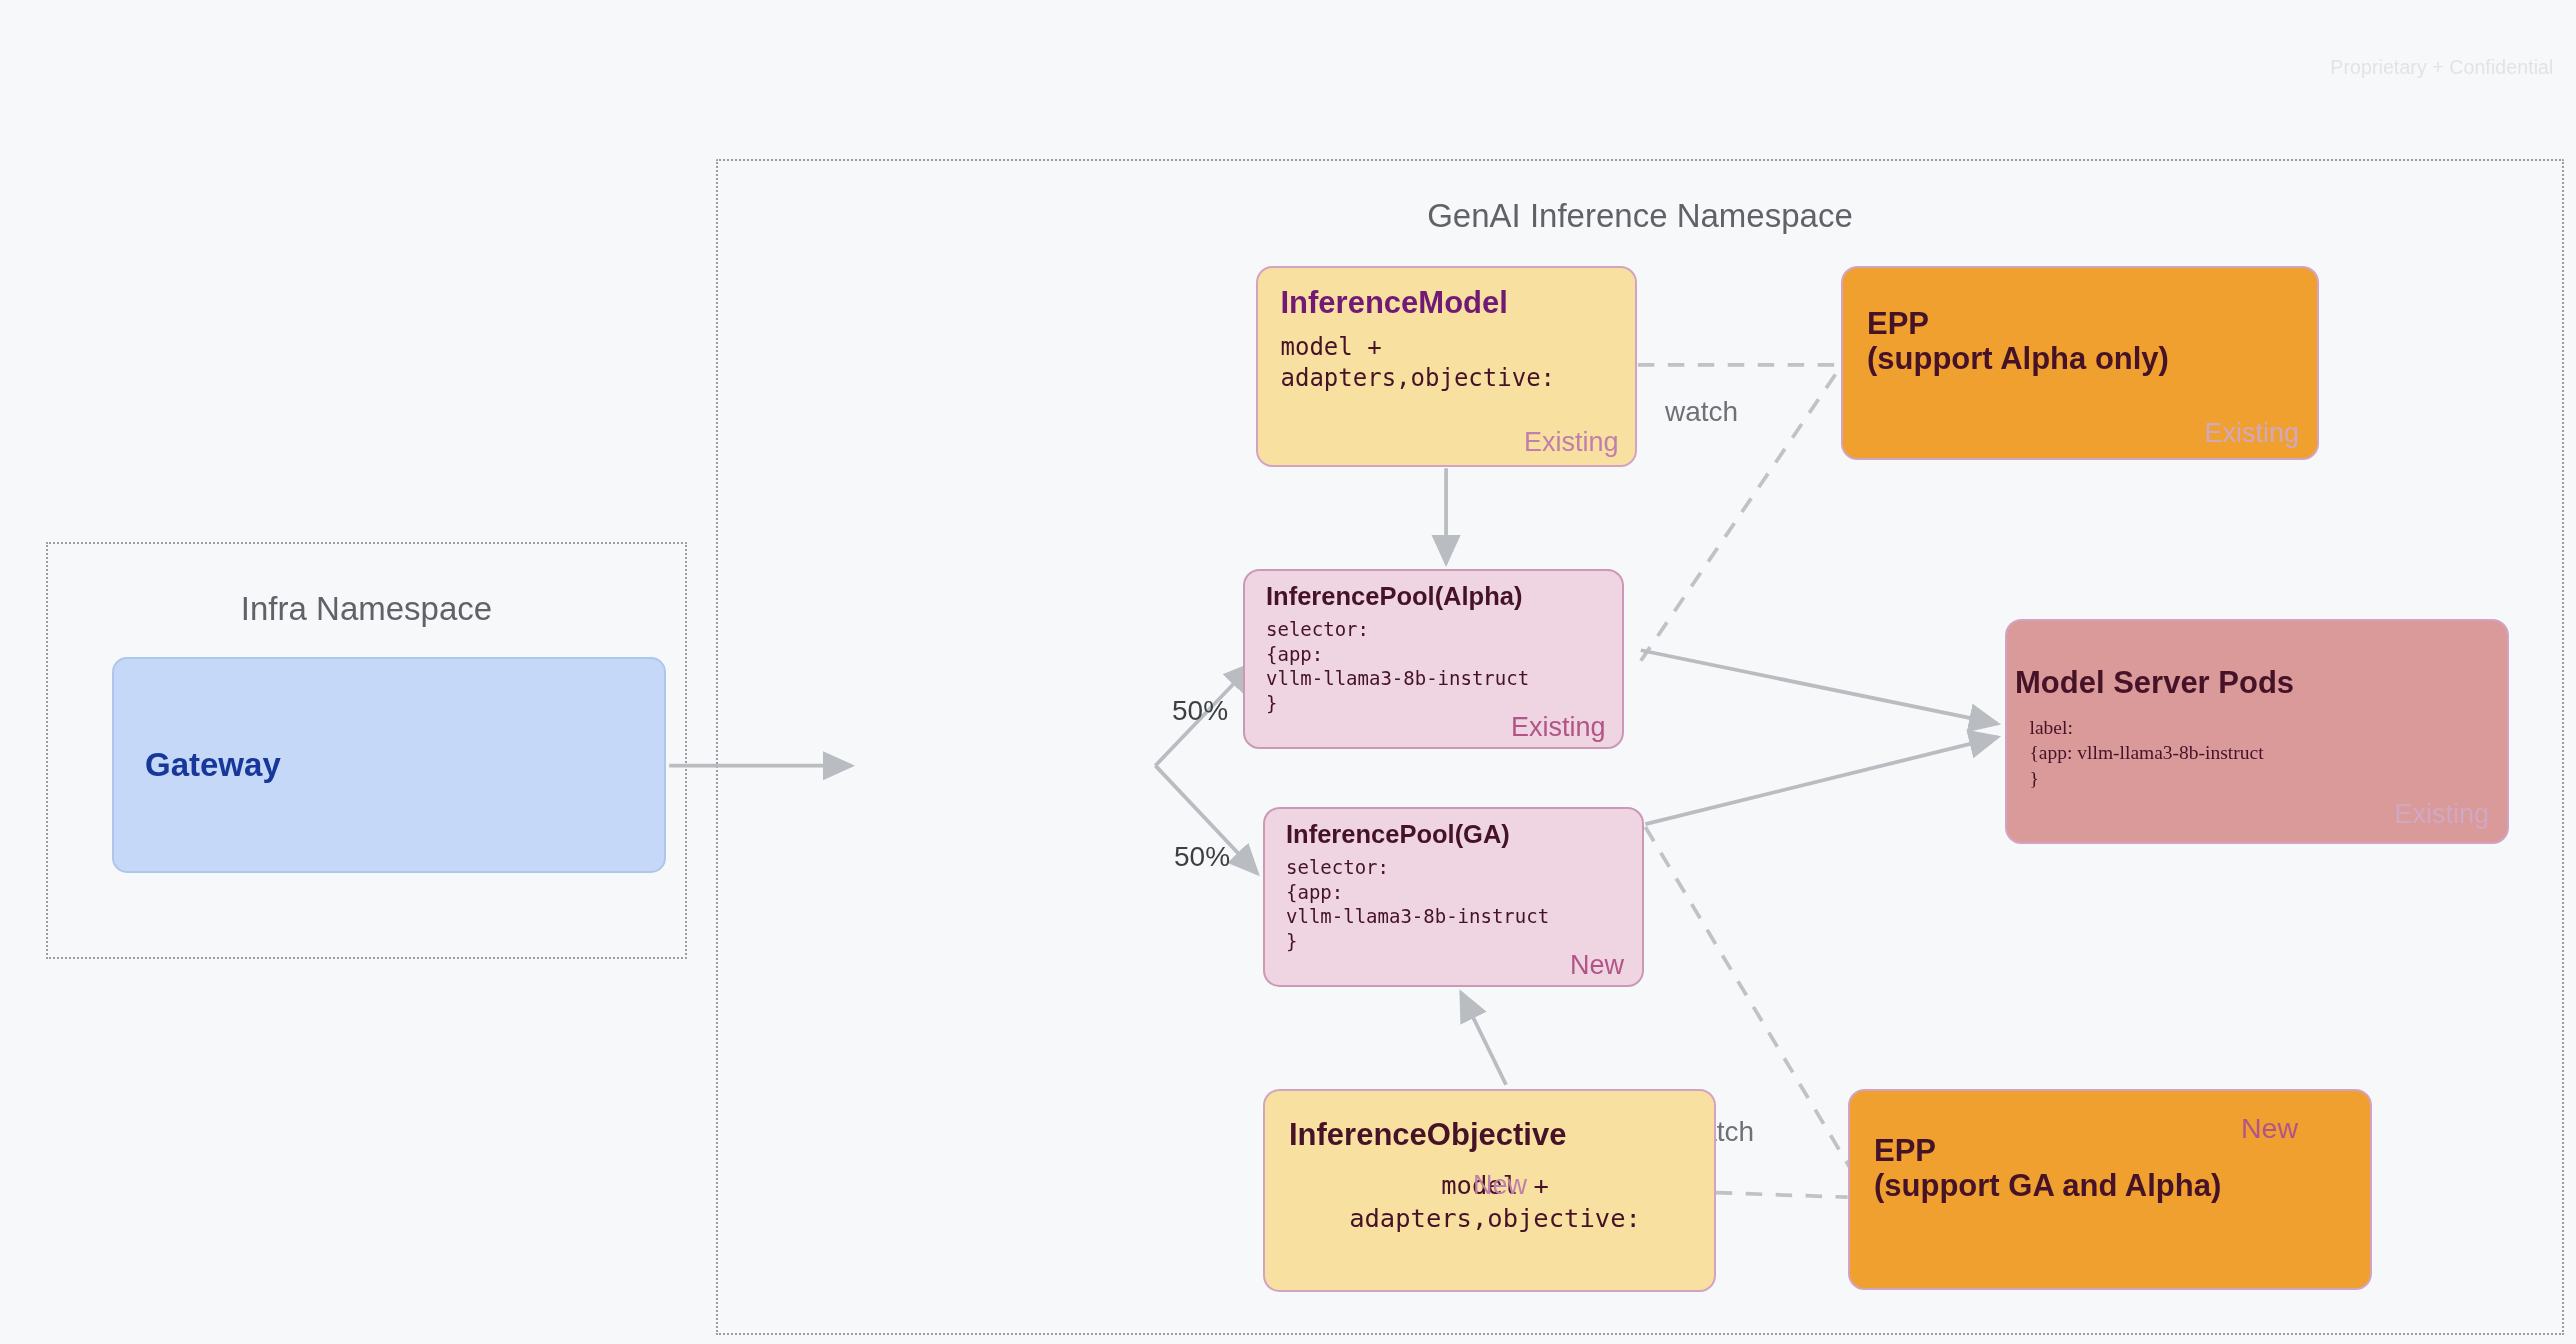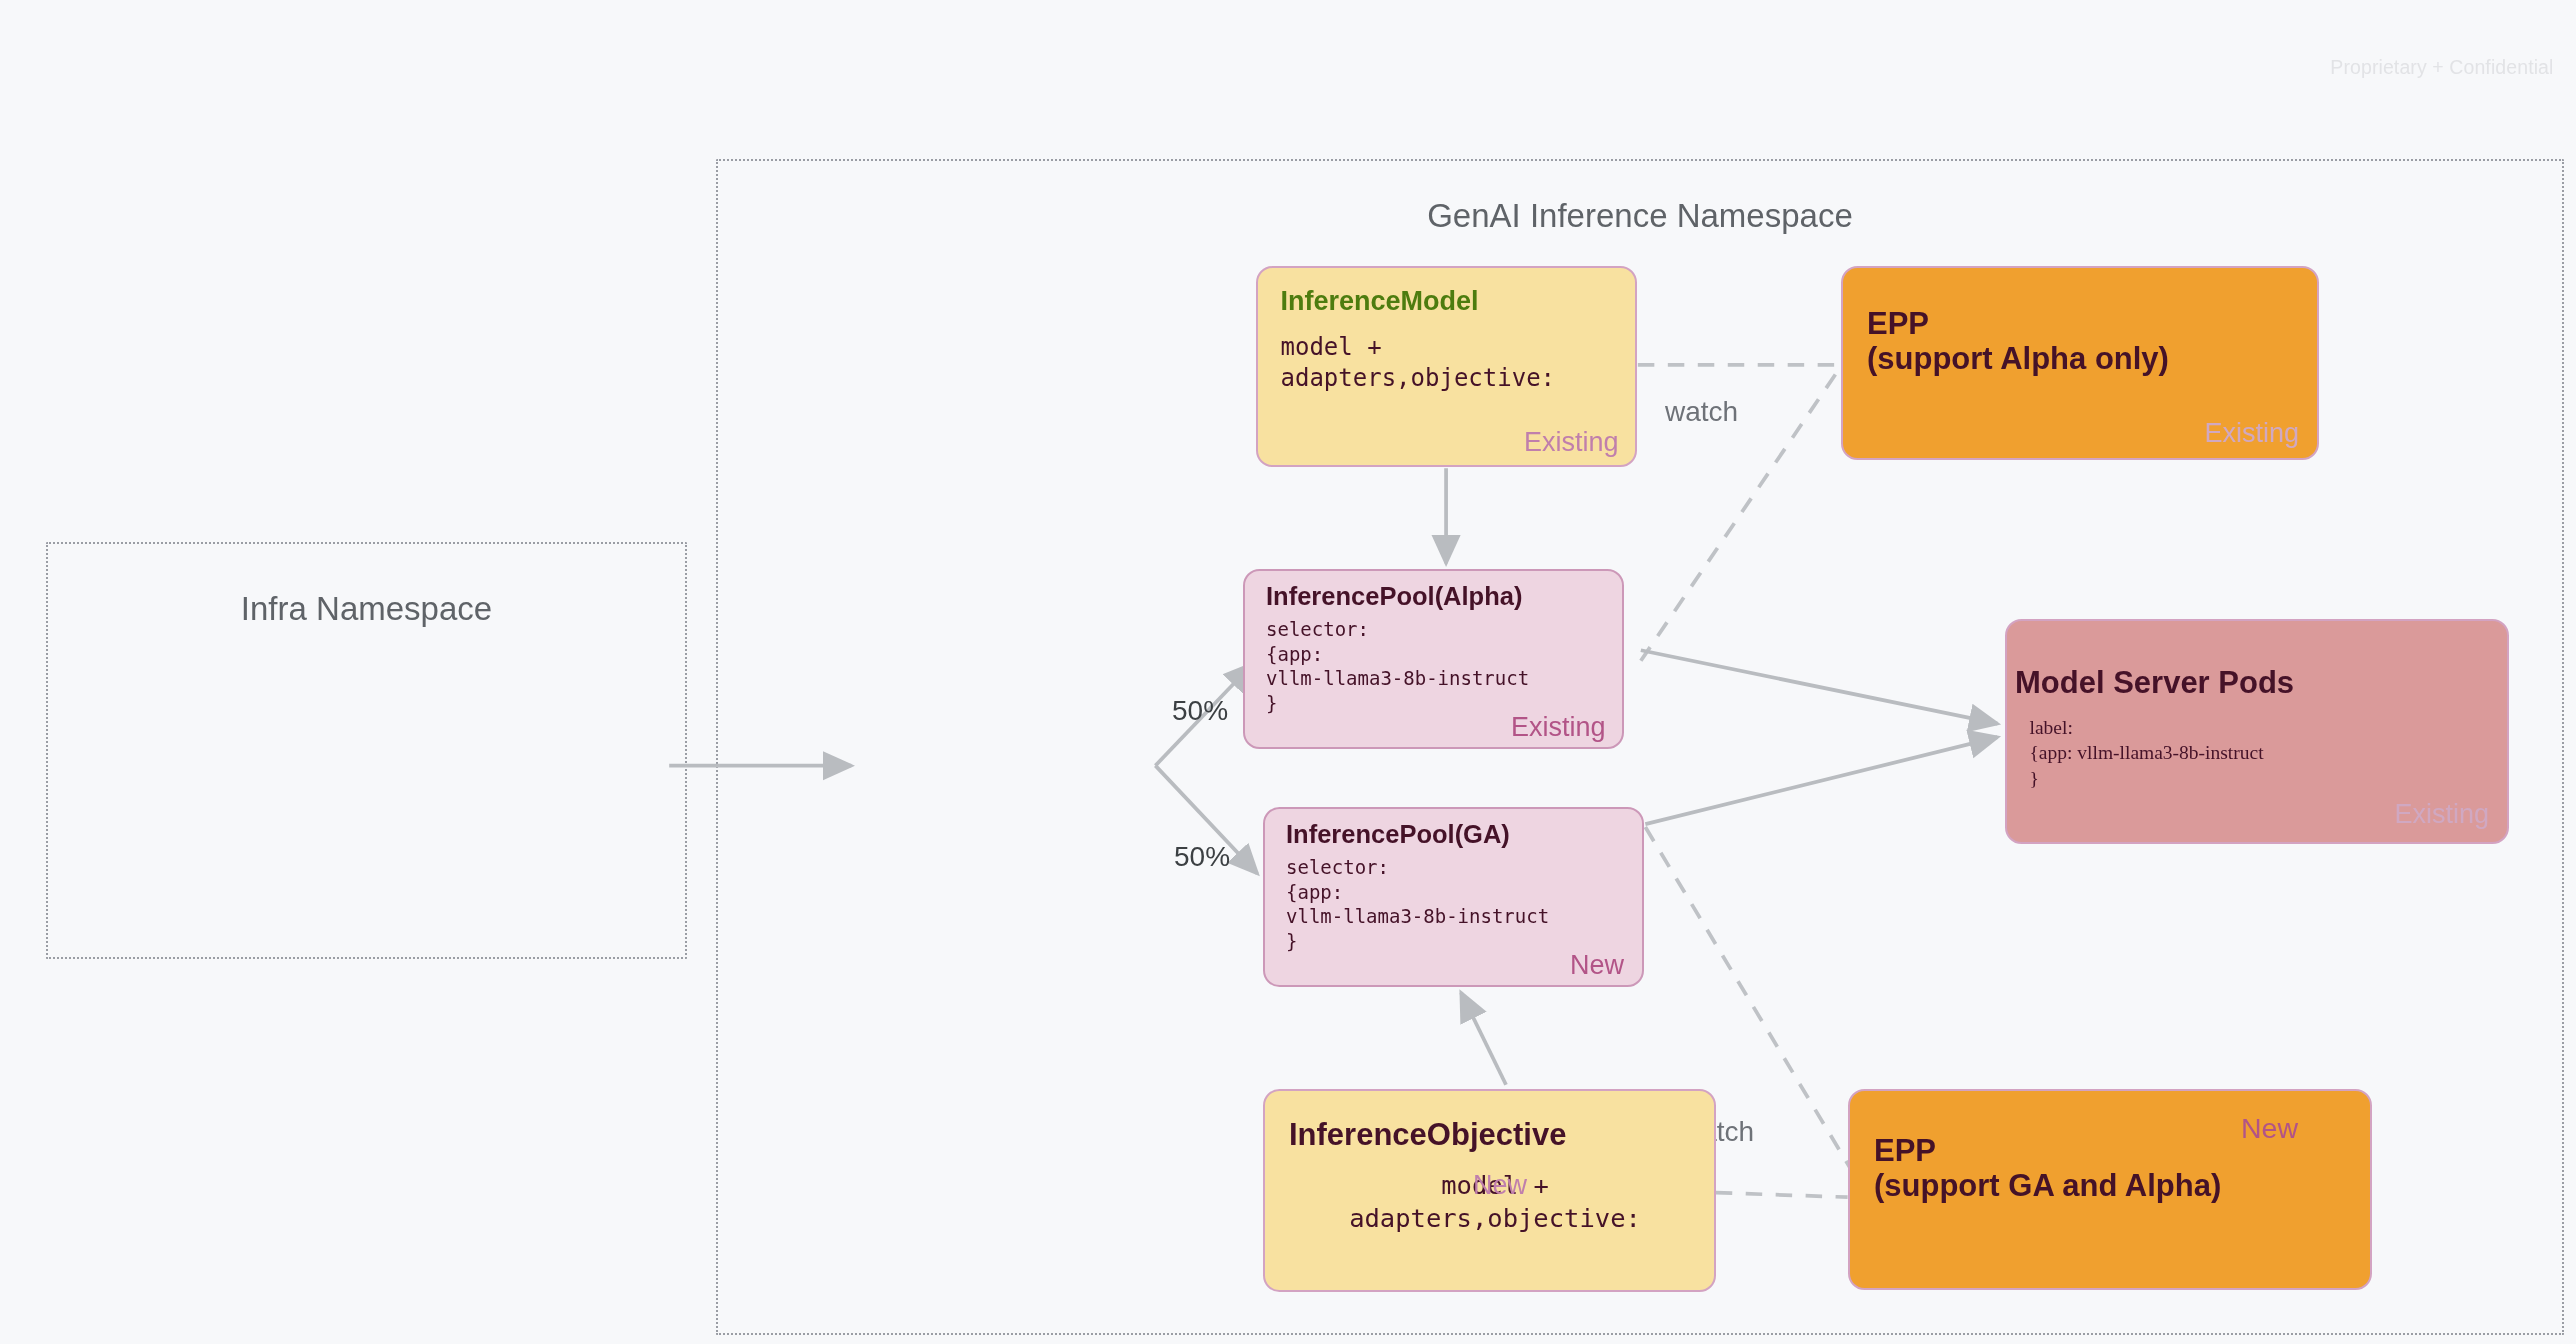--- a/index.html
+++ b/index.html
@@ -117,21 +117,21 @@
     left: 0; top: 147px; width: 100%; text-align: center;
     color: #C07FAC; font-size: 27px;
   }
 
   
   #inferencemodel {
     left: 1256px; top: 266px; width: 381px; height: 201px;
     background: #F8E1A0;
     border: 2.2px solid #D3A3C2;
   }
-  #inferencemodel .title { left: 22.5px; top: 18px; color: #4d7c0f; font-size: 27px; text-align: right; }
+  #inferencemodel .title { left: 22.5px; top: 18px; color: #701a75; font-size: 31px; text-align: right; }
   #inferencemodel .body  { left: 22.5px; top: 64px; width: 339px; color: #451228; font-size: 24px; }
   #inferencemodel .badge { right: 16.5px; bottom: 7.5px; color: #C07FAC; font-size: 27px; }
 
   
   #epp-alpha {
     left: 1841px; top: 266px; width: 478px; height: 194px;
     background: #F0A02F;
     border: 2.2px solid #D3A3C2;
   }
   #epp-alpha .title { left: 24px; top: 39px; color: #451228; font-size: 31px; }
@@ -266,20 +266,23 @@
     <g>
       <path d="M 2290,1592 L 2466,1598" fill="none" stroke="#BFC2C6" stroke-width="5" stroke-dasharray="22 18"></path>
     </g>
   </svg>
 
   <div class="edge-label" id="lbl-50-top">50%</div>
   <div class="edge-label" id="lbl-50-bot">50%</div>
   <div class="edge-label muted" id="lbl-watch-1">watch</div>
   <div class="edge-label muted" id="lbl-watch-2">watch</div>
 
+  <div class="node" id="gateway">
+    <div class="title">Gateway</div>
+  </div>
 
 
   <div class="node" id="inferencemodel">
     <div class="title">InferenceModel</div>
     <div class="body">model +
 adapters,objective:</div>
     <div class="badge">Existing</div>
   </div>
 
   <div class="node" id="epp-alpha">

